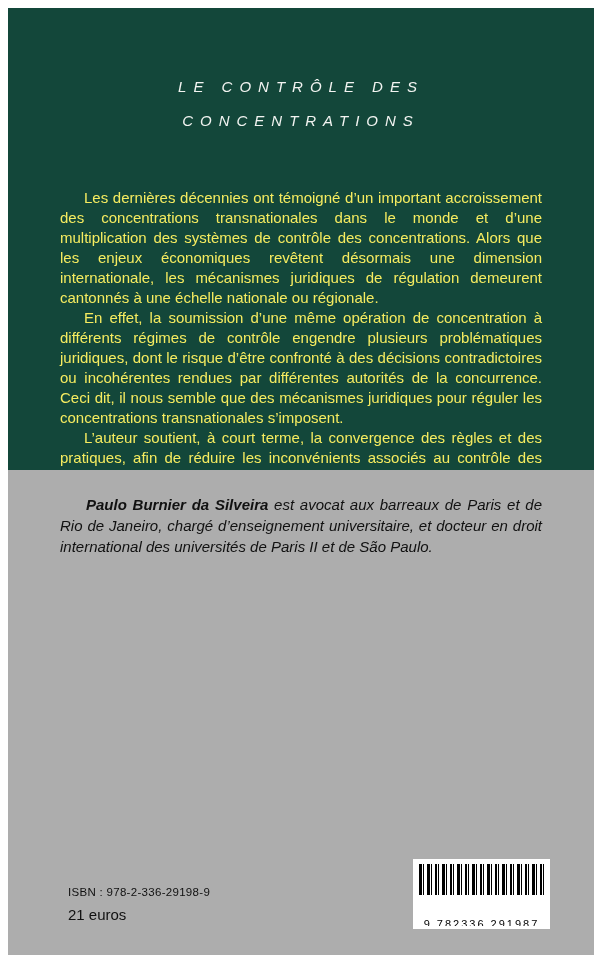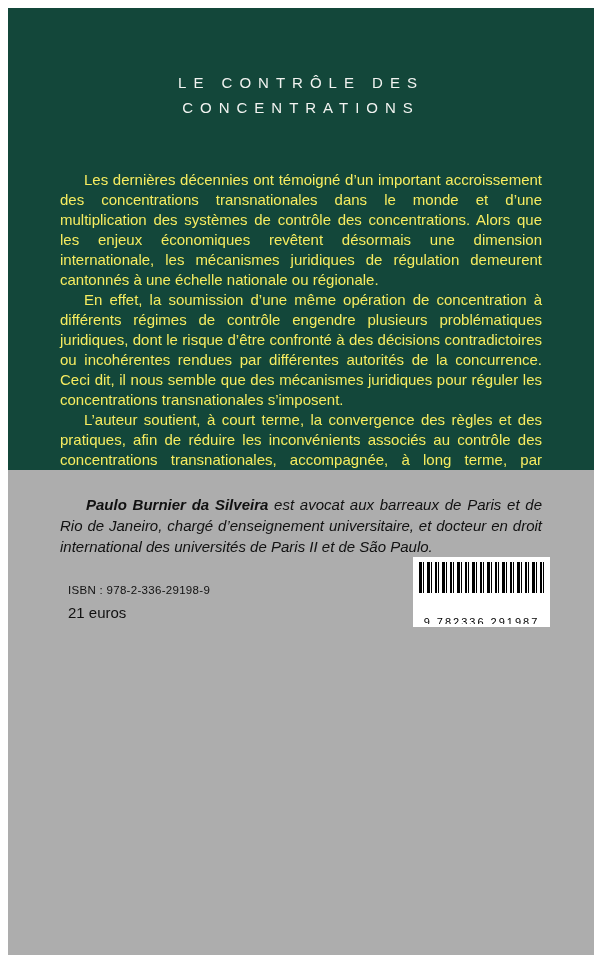--- a/index.html
+++ b/index.html
@@ -23,39 +23,41 @@
     height: 462px;
     flex: none;
     padding: 62px 52px 0 52px;
   }
   .book-title {
     color: var(--title-white, #f2f4f1);
     font-size: 15px;
     font-weight: normal;
     text-align: center;
     letter-spacing: 7px;
-    line-height: 25px;
+    line-height: 34px;
+    font-style: italic;
   }
   .book-title .title-line { display: block; }
   .synopsis {
     margin-top: 50px;
     color: var(--text-yellow, #f6ec60);
     font-size: 15px;
     line-height: 20px;
     text-align: justify;
   }
   .synopsis p {
     text-indent: 24px;
     margin: 0;
   }
   .gray-panel {
     background: var(--panel-gray, #adadad);
     flex: 1 1 auto;
     display: flex;
     flex-direction: column;
+    justify-content: space-between;
     padding: 24px 44px 26px 52px;
   }
   .author-bio {
     font-style: italic;
     color: #111111;
     font-size: 15px;
     line-height: 21px;
     text-align: justify;
     text-indent: 26px;
     padding-right: 8px;

